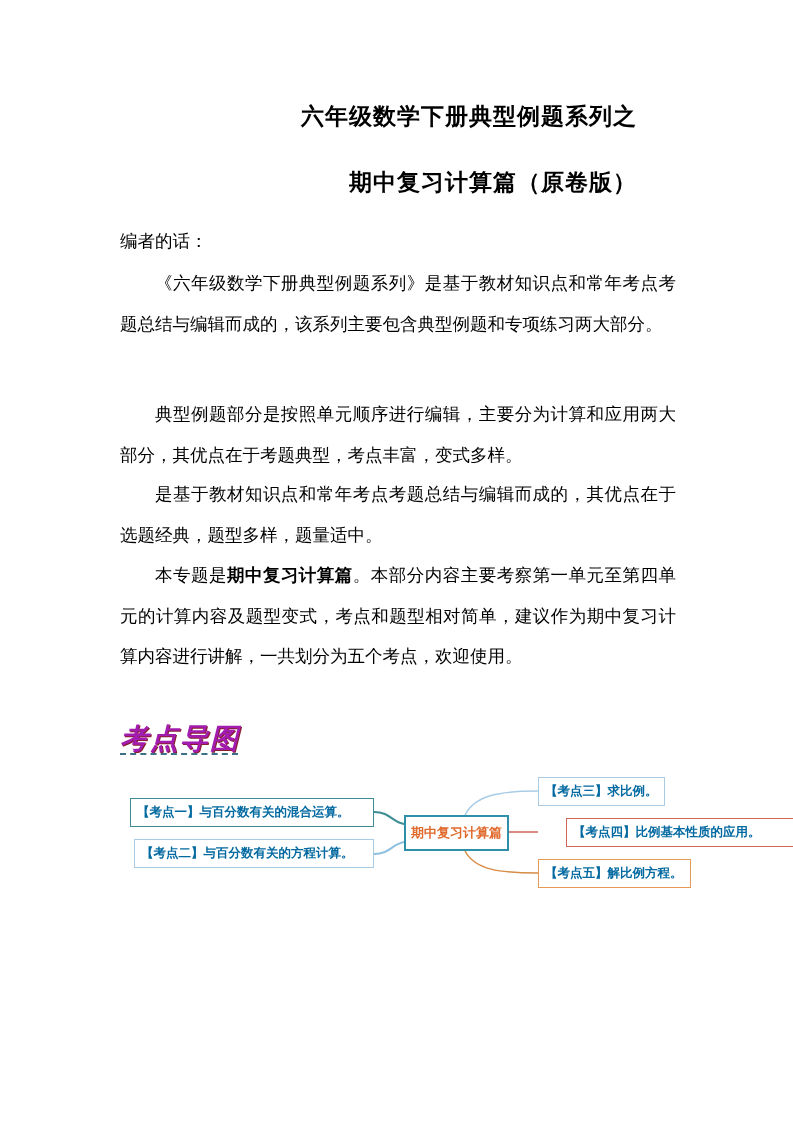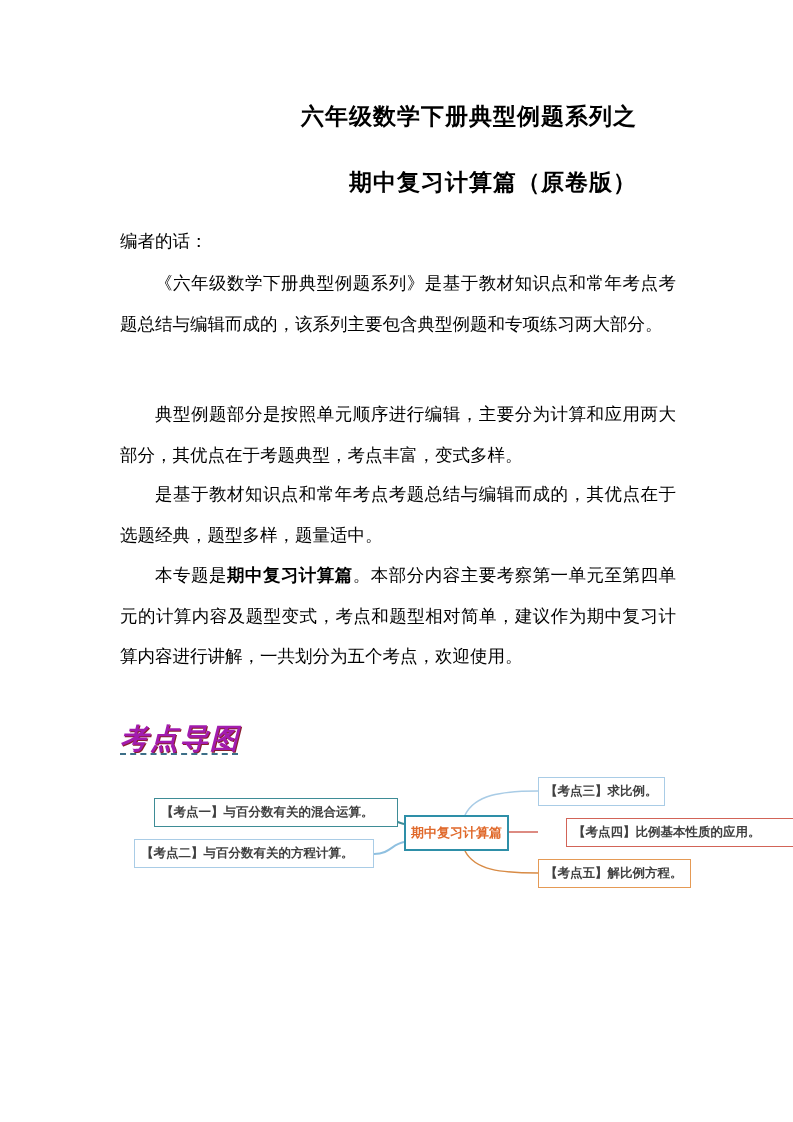--- a/index.html
+++ b/index.html
@@ -17,23 +17,23 @@
     .p2 { top: 394px; }
     .p3 { top: 474px; }
     .p4 { top: 555px; }
     b { font-weight: bold; }
     .section-heading { position: absolute; left: 120px; top: 720px; font-size: 28px;
              font-style: italic; font-weight: bold; color: #a21caf; letter-spacing: 2px;
              text-shadow: 1px 1px 0 #8a1f2e; font-family: "DejaVu Serif", serif; }
     .section-rule { position: absolute; left: 120px; top: 753px; width: 118px; height: 0;
              border-top: 2px dashed #3d6f88; }
     .mm-box { position: absolute; box-sizing: border-box; font-size: 12.5px; font-weight: bold;
-              color: #404040; display: flex; align-items: center; padding-left: 6px; background: #fff;
+              color: #0369a1; display: flex; align-items: center; padding-left: 6px; background: #fff;
               white-space: nowrap; }
-    .b1 { left: 130px; top: 798px; width: 244px; height: 29px; border: 1.5px solid #3e8c96; margin-left: 24px; }
+    .b1 { left: 130px; top: 798px; width: 244px; height: 29px; border: 1.5px solid #3e8c96; }
     .b2 { left: 134px; top: 839px; width: 240px; height: 29px; border: 1.5px solid #a9cce6; }
     .b3 { left: 538px; top: 777px; width: 127px; height: 29px; border: 1.5px solid #a9cce6; }
     .b4 { left: 538px; top: 818px; width: 228px; height: 29px; border: 1.5px solid #d26458; margin-left: 28px; }
     .b5 { left: 538px; top: 859px; width: 153px; height: 29px; border: 1.5px solid #e59a55; }
     .center { left: 404px; top: 815px; width: 105px; height: 36px; border: 2.5px solid #2e8fa8;
               color: #e06a2c; font-size: 13px; justify-content: center; padding-left: 0; }
     svg.links { position: absolute; left: 0; top: 0; }
   </style>
 </head>
 <body>

